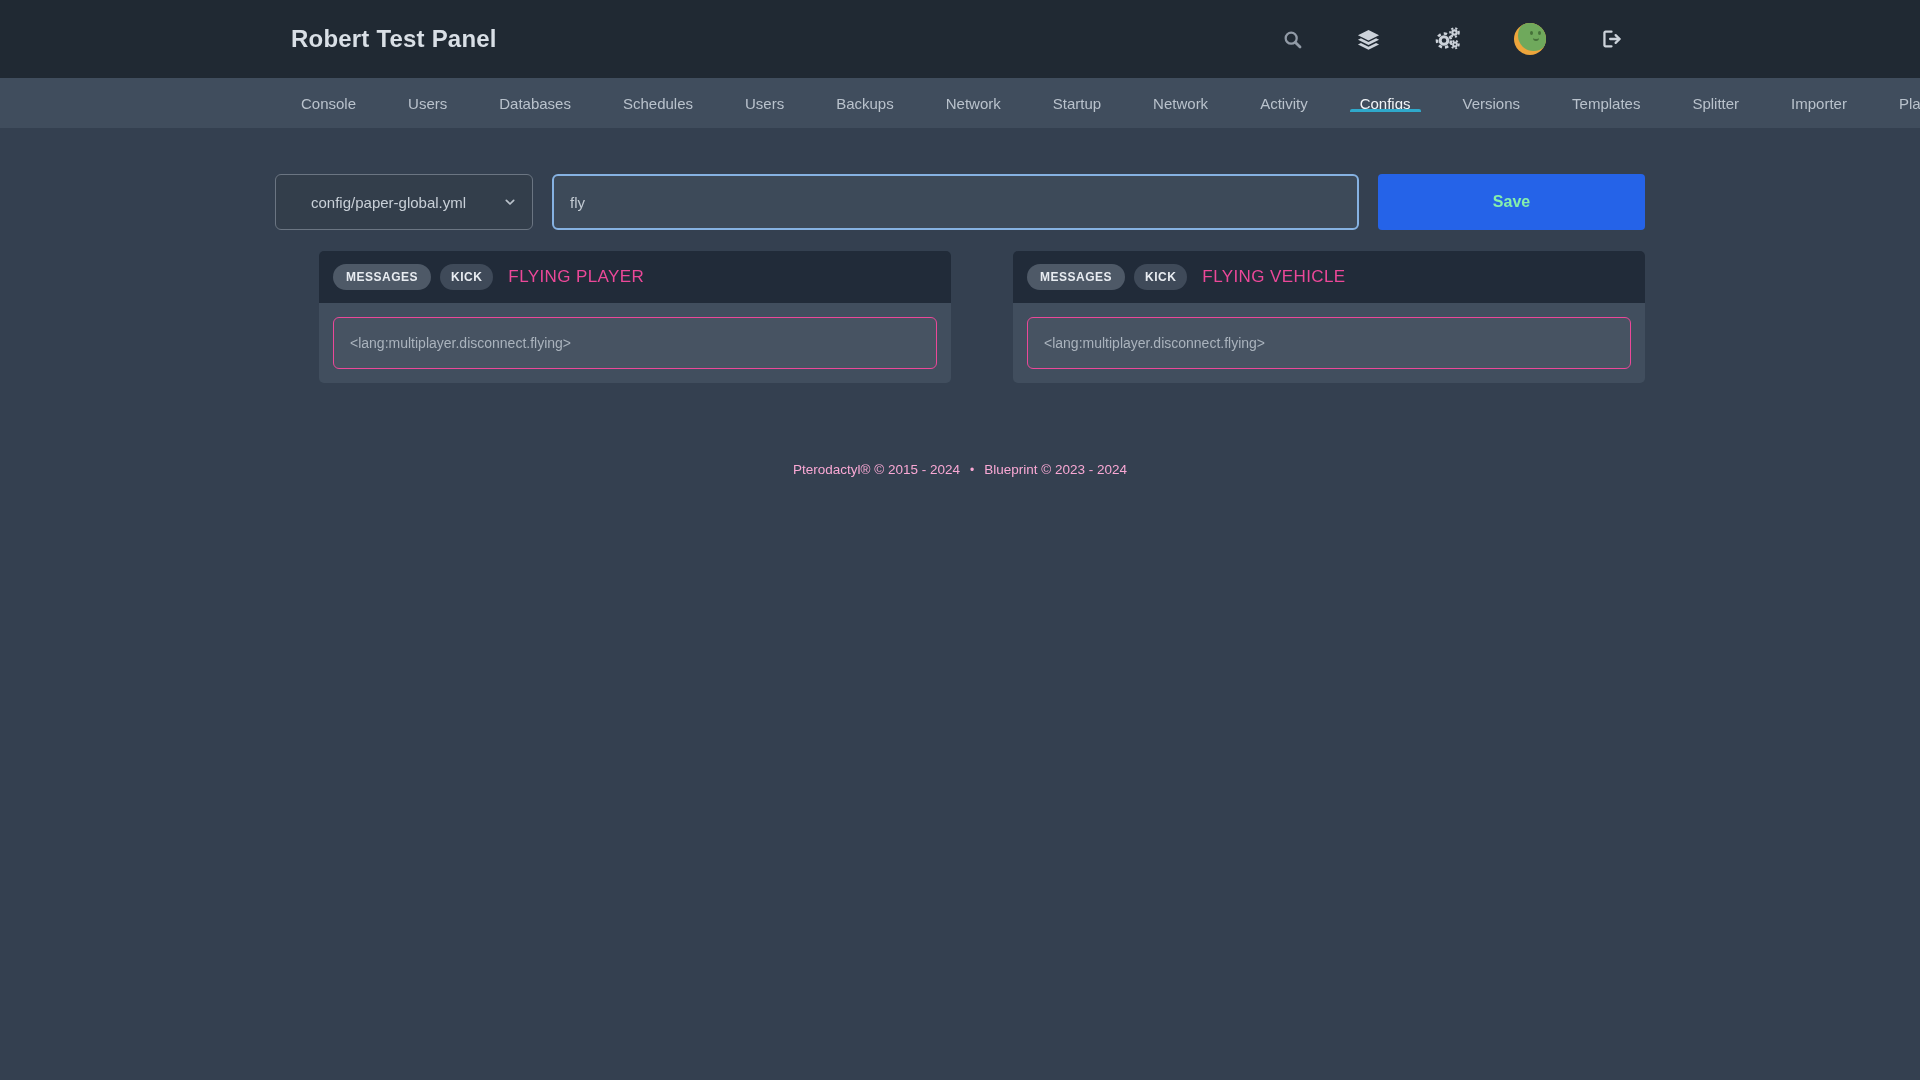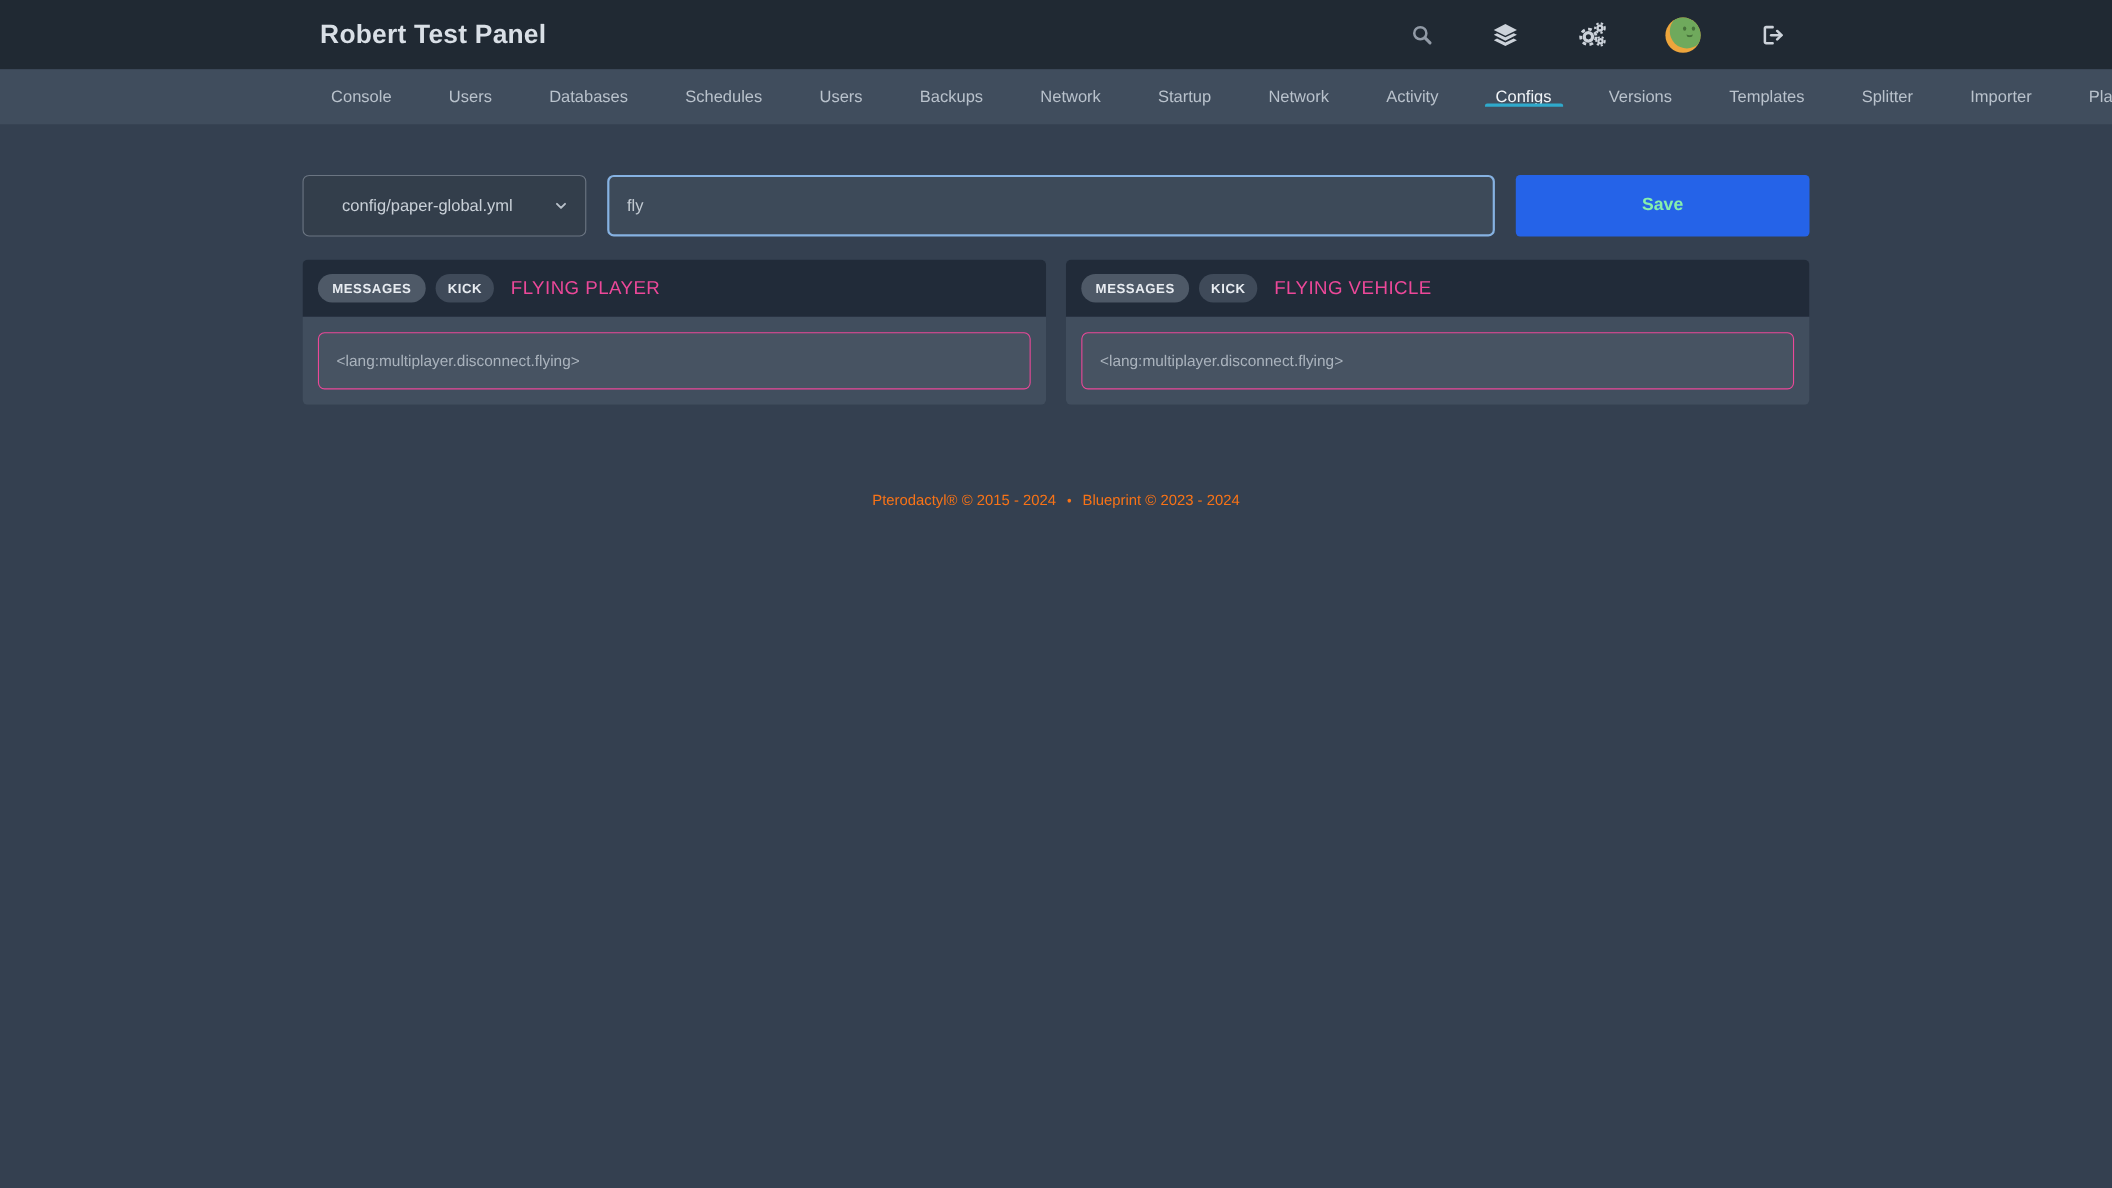--- a/index.html
+++ b/index.html
@@ -1,20 +1,20 @@
 <!DOCTYPE html>
 <html><head>
 <meta charset="utf-8">
 <style>
   * { margin:0; padding:0; box-sizing:border-box; }
   html,body { width:1920px; height:1080px; overflow:hidden; }
   body { background:#344050; font-family:"Liberation Sans", sans-serif; }
 
   
-  .header { height:63px; background:#202933; display:flex; align-items:center; }
+  .header { height:78px; background:#202933; display:flex; align-items:center; }
   .container { width:1370px; margin:0 auto; }
   .header-inner { width:1370px; margin:0 auto; display:flex; align-items:center; height:100%; }
   .panel-title { font-size:24px; font-weight:bold; color:#d9dfe6; padding-left:16px; letter-spacing:.2px; }
   .header-icons { margin-left:auto; margin-right:22px; display:flex; align-items:center; gap:54px; }
   .hicon { display:flex; align-items:center; justify-content:center; cursor:pointer; }
 
   .avatar { width:32px; height:32px; border-radius:50%; background:#eda53c; position:relative; overflow:hidden; }
   .avatar .head { position:absolute; right:-3px; top:-3px; width:31px; height:31px; border-radius:50%; background:#6fa95c; }
   .avatar .eye { position:absolute; width:3px; height:4px; border-radius:50%; background:#46713a; top:11px; }
   .avatar .eye.l { left:12px; } .avatar .eye.r { left:20px; }
@@ -31,33 +31,33 @@
   .file-select { width:258px; height:56px; background:#333e4b; border:1px solid #6b7582; border-radius:6px;
     display:flex; align-items:center; justify-content:space-between; padding:0 14px 0 16px; cursor:pointer; }
   .file-select-label { font-size:15px; color:#c9d0d8;margin-left:19px; }
   .search-input { flex:1; height:56px; background:#3d4a59; border:2px solid #86b2e2; border-radius:6px;
     color:#c2cad2; font-size:15px; padding:0 16px; outline:none; font-family:"Liberation Sans", sans-serif; }
   .save-btn { width:267px; height:56px; background:#2563e8; border:none; border-radius:4px;
     color:#86efac; font-size:16px; font-weight:bold; cursor:pointer; font-family:"Liberation Sans", sans-serif; }
 
   
   .cards { display:flex; gap:18px; margin-top:21px; }
-  .card { flex:1; border-radius:5px; overflow:hidden; }
+  .card { flex:1; border-radius:5px; overflow:hidden;margin-left:44px; }
   .card-header { height:52px; background:#212b39; display:flex; align-items:center; padding:0 14px; gap:9px; }
   .badge { font-size:12px; font-weight:bold; letter-spacing:.5px; color:#e8ecf1; border-radius:999px; padding:6px 13px; }
   .badge.b0 { background:#4e5967; }
   .badge.b1 { background:#3f4a59; padding:6px 11px; }
   .card-title { font-size:17px; color:#ec4899; letter-spacing:.4px; margin-left:6px; }
   .card-body { background:#414e5e; padding:14px; }
   .field-input { width:100%; height:52px; background:#475362; border:1px solid #ec4899; border-radius:6px;
     color:#aab3bd; font-size:14px; padding:0 16px; outline:none; font-family:"Liberation Sans", sans-serif; }
 
   
   .footer { margin-top:79px; display:flex; justify-content:center; align-items:center; gap:10px;
-    font-size:13.5px; color:#f97316; }
+    font-size:13.5px; color:#f9a8d4; }
   .footer .sep { font-size:12px; }
 </style>
 </head>
 <body>
 
 <div class="header">
   <div class="header-inner">
     <div class="panel-title">Robert Test Panel</div>
     <div class="header-icons">
       <span class="hicon">

